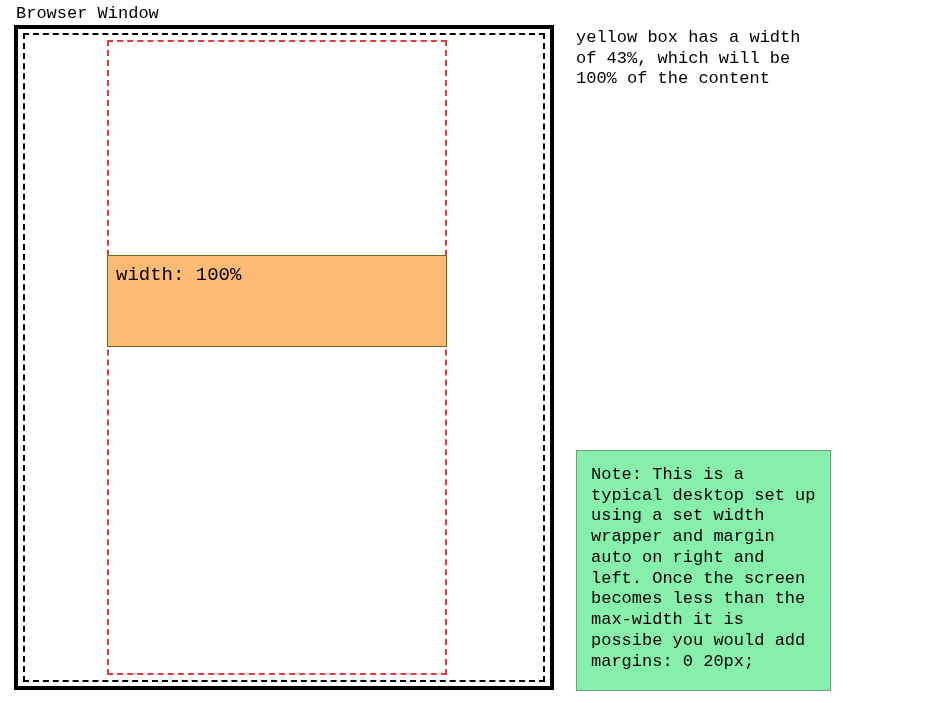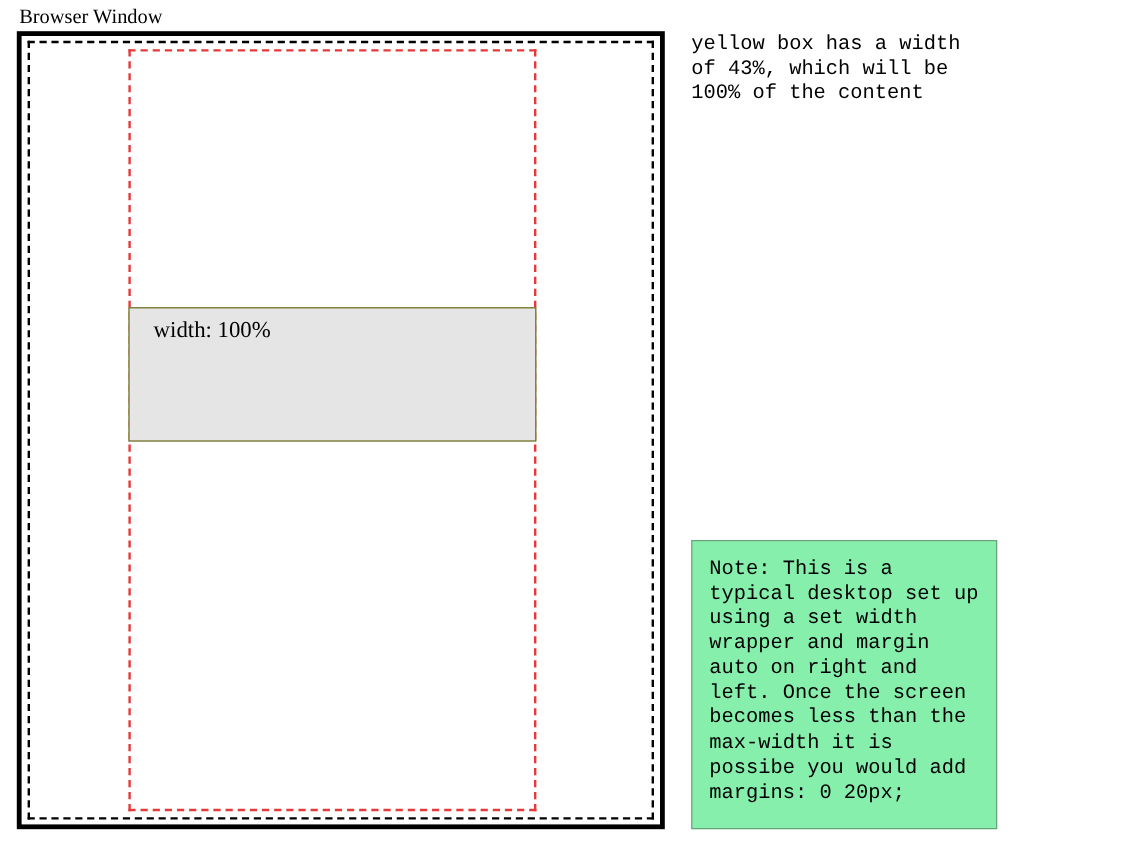--- a/index.html
+++ b/index.html
@@ -12,21 +12,20 @@
       background: #fff;
       width: 945px;
       height: 703px;
       position: relative;
     }
     .diagram-area {
       position: absolute;
       left: 14px;
       top: 4px;
       width: 540px;
-      font-family: Liberation Serif, serif;
     }
     .browser-title {
       font-size: 17px;
       margin-bottom: 2px;
       margin-left: 2px;
     }
     .browser-window {
       border: 4px solid #000;
       width: 540px;
       height: 665px;
@@ -56,24 +55,24 @@
       left: 9px;
       font-size: 16.5px;
       line-height: 1.25;
       white-space: pre;
     }
     .yellow-box {
       position: absolute;
       top: 213px;
       left: -2px;
       right: -2px;
-      height: 112px;
-      background: #e5e5e5;
+      height: 92px;
+      background: #fdba74;
       border: 1px solid #6a6a18;
-      padding: 8px 20px;
+      padding: 8px 8px;
     }
     .yellow-label {
       font-size: 19px;
     }
     .explain-block {
       position: absolute;
       left: 576px;
       top: 28px;
       width: 255px;
       font-size: 17px;

